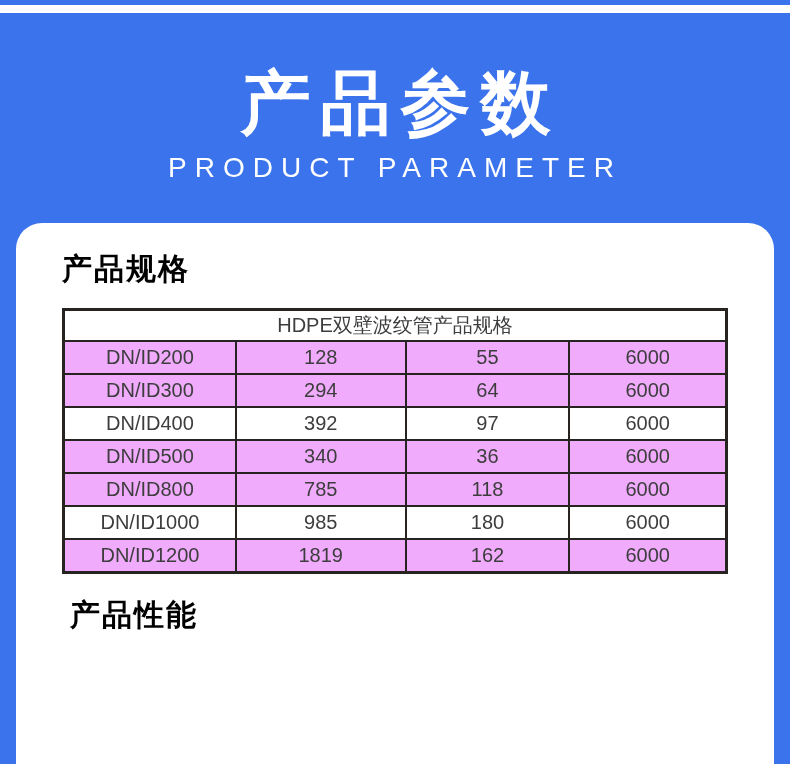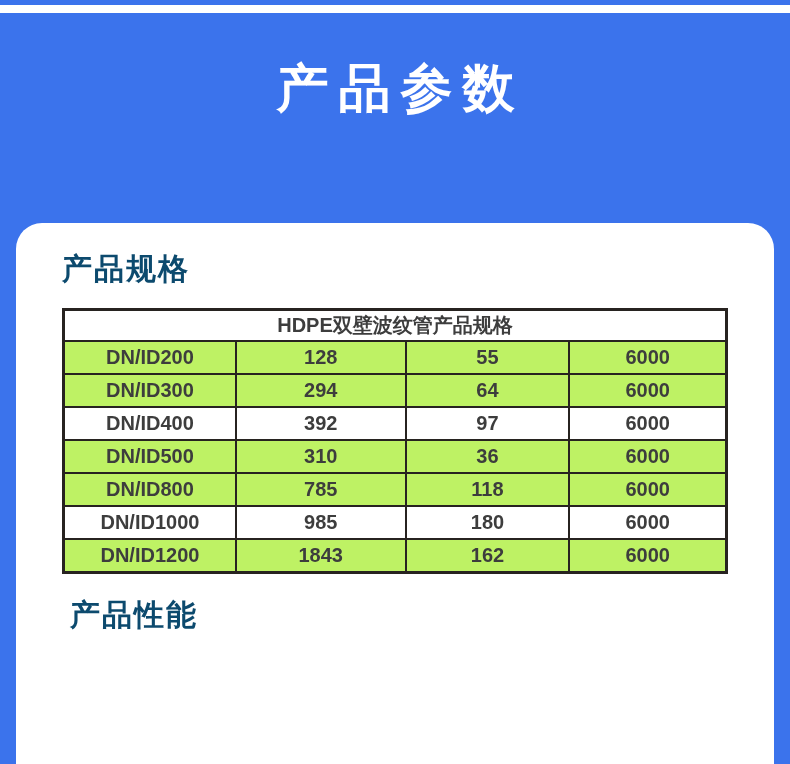--- a/index.html
+++ b/index.html
@@ -27,99 +27,100 @@
   }
   
   .hero {
     height: 210px;
     box-sizing: border-box;
     padding-top: 42px;
     text-align: center;
     color: #ffffff;
   }
   .hero-title {
-    font-size: 52px;
+    font-size: 70px;
     font-weight: bold;
     letter-spacing: 10px;
     line-height: 66px;
-    margin: 0;
+    margin: 15px;
     padding-left: 11px;
   }
   .hero-subtitle {
     margin-top: 16px;
     font-size: 28px;
     font-weight: normal;
     letter-spacing: 8px;
   }
   
   .card {
     flex: 1;
     margin: 0 16px;
     background: #ffffff;
     border-radius: 26px 26px 0 0;
     box-sizing: border-box;
     padding: 26px 46px 0 46px;
   }
   .section-heading {
     font-size: 30px;
     font-weight: bold;
-    color: #0c4a6e;
+    color: #000000;
     letter-spacing: 2px;
   }
   .spec-heading { margin: 0 0 18px 0; }
   .perf-heading { margin: 21px 0 0 8px; }
   
   table.spec {
     width: 100%;
     border-collapse: collapse;
     border: 3px solid #272320;
     color: #3d3d3d;
     table-layout: fixed;
   }
   table.spec col.c1 { width: 26.0%; }
   table.spec col.c2 { width: 25.6%; }
   table.spec col.c3 { width: 24.7%; }
   table.spec col.c4 { width: 23.7%; }
   table.spec td, table.spec th {
     border: 2px solid #272320;
     text-align: center;
     vertical-align: middle;
-    font-weight: bold;
+    font-weight: normal;
     padding: 0;
   }
   tr.title-row td {
     height: 29px;
     font-size: 20px;
     background: #ffffff;
   }
   tr.header-row th {
     height: 66px;
     font-size: 20px;
     line-height: 27px;
     background: #ffffff;
   }
   tr.header-row .hl { display: block; }
   tr.data-row td {
     height: 31px;
     font-size: 20px;
   }
   tr.data-row.alt td {
-    background: #bef264;
+    background: #f0abfc;
   }
 </style>
 </head>
 <body>
 
 <div class="top-line"></div>
 <div class="top-gap"></div>
 
 <div class="main-bg">
 
   <div class="hero">
     <h1 class="hero-title">产品参数</h1>
+    <div class="hero-subtitle">PRODUCT PARAMETER</div>
   </div>
 
   <div class="card">
 
     <h2 class="section-heading spec-heading">产品规格</h2>
 
     <table class="spec">
       <colgroup>
         <col class="c1">
           <col class="c2">
@@ -144,39 +145,39 @@
           <td>6000</td>
         </tr>
         <tr class="data-row">
           <td>DN/ID400</td>
           <td>392</td>
           <td>97</td>
           <td>6000</td>
         </tr>
         <tr class="data-row alt">
           <td>DN/ID500</td>
-          <td>310</td>
+          <td>340</td>
           <td>36</td>
           <td>6000</td>
         </tr>
         <tr class="data-row alt">
           <td>DN/ID800</td>
           <td>785</td>
           <td>118</td>
           <td>6000</td>
         </tr>
         <tr class="data-row">
           <td>DN/ID1000</td>
           <td>985</td>
           <td>180</td>
           <td>6000</td>
         </tr>
         <tr class="data-row alt">
           <td>DN/ID1200</td>
-          <td>1843</td>
+          <td>1819</td>
           <td>162</td>
           <td>6000</td>
         </tr>
       </tbody>
     </table>
 
     <h2 class="section-heading perf-heading">产品性能</h2>
 
   </div>
 </div>

